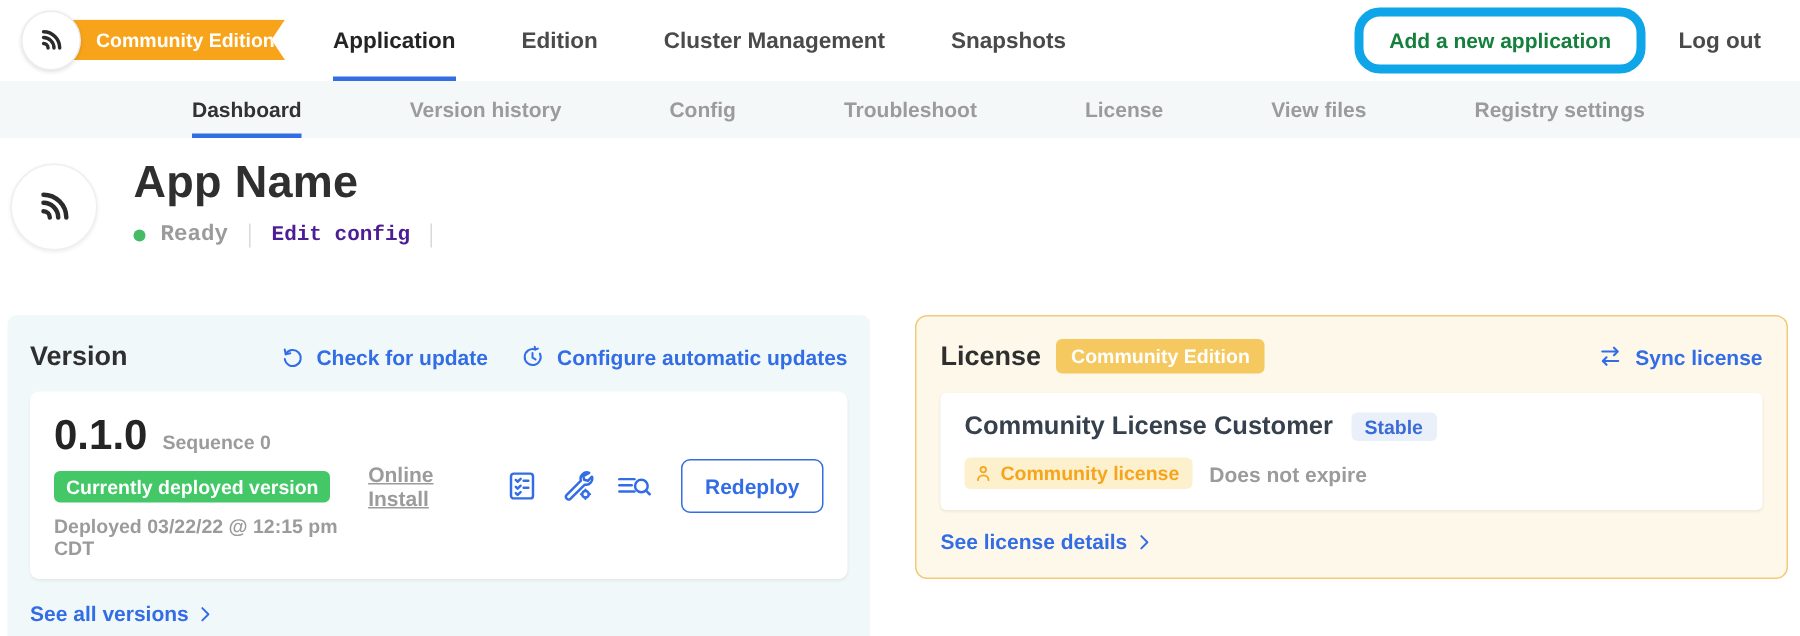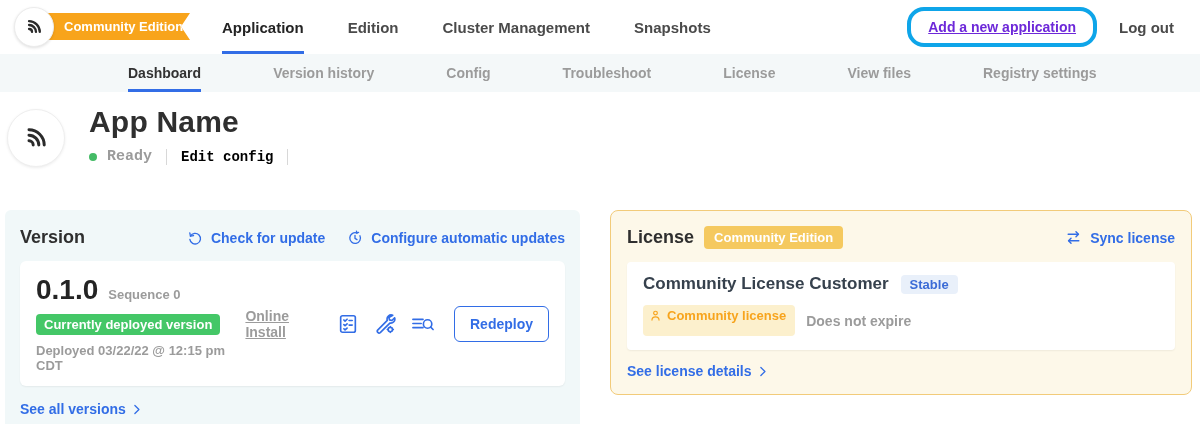--- a/index.html
+++ b/index.html
@@ -15,42 +15,42 @@
     border:1px solid #ececec; border-radius:50%; display:flex; align-items:center; justify-content:center;
     box-shadow:0 1px 3px rgba(0,0,0,.12); z-index:2; color:#2b2b2b; }
   .ribbon { position:absolute; left:34px; top:13px; height:27px; width:156px; background:#f8a41b;
     color:#fff; font-size:13px; font-weight:700; display:flex; align-items:center; padding-left:30px;
     clip-path:polygon(0 0,100% 0,calc(100% - 9px) 50%,100% 100%,0 100%); z-index:1; }
   .topnav-tabs { display:flex; align-items:stretch; gap:44px; margin-left:26px; }
   .topnav-tabs .tab { display:flex; align-items:center; font-size:15px; font-weight:600; color:#4a4a4a;
     border-bottom:3px solid transparent; padding-top:3px; }
   .topnav-tabs .tab.active { color:#242424; font-weight:700; border-bottom-color:#326de6; }
   .topnav-right { margin-left:auto; display:flex; align-items:center; gap:22px; padding-right:26px; }
-  .pill-btn { background:#fff; border:4px solid #0ea5e9; color:#6d28d9; font-weight:700; font-size:14px;
-    border-radius:17px; padding:8px 17px; cursor:pointer; font-family:inherit;text-decoration:underline; }
+  .pill-btn { background:#fff; border:6px solid #0ea5e9; color:#15803d; font-weight:700; font-size:14px;
+    border-radius:17px; padding:8px 17px; cursor:pointer; font-family:inherit; }
   .logout { color:#4a4a4a; font-size:15px; font-weight:600; }
 
   
   .subnav { height:38px; background:#f4f8f9; display:flex; align-items:stretch; gap:72px; padding-left:128px; }
   .subnav .stab { display:flex; align-items:center; font-size:14px; font-weight:600; color:#9b9b9b;
     border-bottom:3px solid transparent; padding-top:3px; }
   .subnav .stab.active { color:#323232; border-bottom-color:#326de6; }
 
   
   .app-header { display:flex; align-items:flex-start; padding:13px 0 0 7px; height:118px; }
   .avatar { width:58px; height:58px; border-radius:50%; background:#fff; border:1px solid #efefef;
     box-shadow:0 1px 3px rgba(0,0,0,.08); display:flex; align-items:center; justify-content:center;
     color:#2b2b2b; margin-top:4px; }
   .app-meta { margin-left:24px; }
   .app-title { font-size:30px; font-weight:700; color:#2f2f2f; letter-spacing:.2px; }
   .status-row { display:flex; align-items:center; margin-top:9px; gap:10px;font-family:Liberation Mono, monospace; }
   .dot { width:8px; height:8px; border-radius:50%; background:#44bb66; }
   .status-text { color:#9b9b9b; font-size:15px; font-weight:600; }
   .vdiv { width:1px; height:16px; background:#d8d8d8; margin:0 4px; }
-  .edit-config { color:#000000; font-size:14px; font-weight:700; }
+  .edit-config { color:#4c1d95; font-size:14px; font-weight:700; }
 
   
   .cards { display:flex; align-items:flex-start; padding:0 8px 0 5px; gap:30px; }
   .card-version { width:575px; flex:0 0 575px; background:#f1f8f9; border-radius:6px; padding:17px 15px 15px; }
   .card-license { flex:1; background:#fdf8e9; border:1px solid #f2cb7a; border-radius:8px; padding:15px 16px 14px; }
   .card-head { display:flex; align-items:center; }
   .card-title { font-size:18px; font-weight:700; color:#2f2f2f; }
   .head-links { margin-left:auto; display:flex; align-items:center; gap:22px; }
   .icon-link { display:flex; align-items:center; gap:8px; color:#326de6; font-size:14px; font-weight:700; }
   .inner-card { background:#fff; border-radius:6px; margin-top:13px; padding:13px 16px;
@@ -72,21 +72,21 @@
 
   .badge-amber { background:#f5c95f; color:#fff; font-size:13px; font-weight:700; padding:4px 10px;
     border-radius:4px; margin-left:10px; }
   .license-inner { padding:12px 16px 14px; border-radius:4px; }
   .cust-row { display:flex; align-items:center; gap:12px; }
   .cust-name { font-size:17px; font-weight:700; color:#36414d; }
   .badge-channel { background:#e9f0fa; color:#3b6bd6; font-size:13px; font-weight:600; padding:2px 9px;
     border-radius:4px; }
   .lic-row { display:flex; align-items:center; gap:11px; margin-top:11px; }
   .badge-lictype { display:inline-flex; align-items:center; gap:5px; background:#fcf0cd; color:#f7a41d;
-    font-size:13px; font-weight:700; padding:3px 9px 13px 6px; border-radius:4px; }
+    font-size:13px; font-weight:700; padding:3px 9px 3px 6px; border-radius:4px; }
   .no-expire { font-size:14px; font-weight:600; color:#9b9b9b; }
   .card-license .see-link { margin-top:13px; }
 </style>
 </head>
 <body>
 
 <nav class="topnav">
   <div class="logo">
     <div class="logo-circle">
       <svg width="24" height="24" viewBox="0 0 24 24" fill="none" stroke="currentColor" stroke-width="2.3" stroke-linecap="round">

